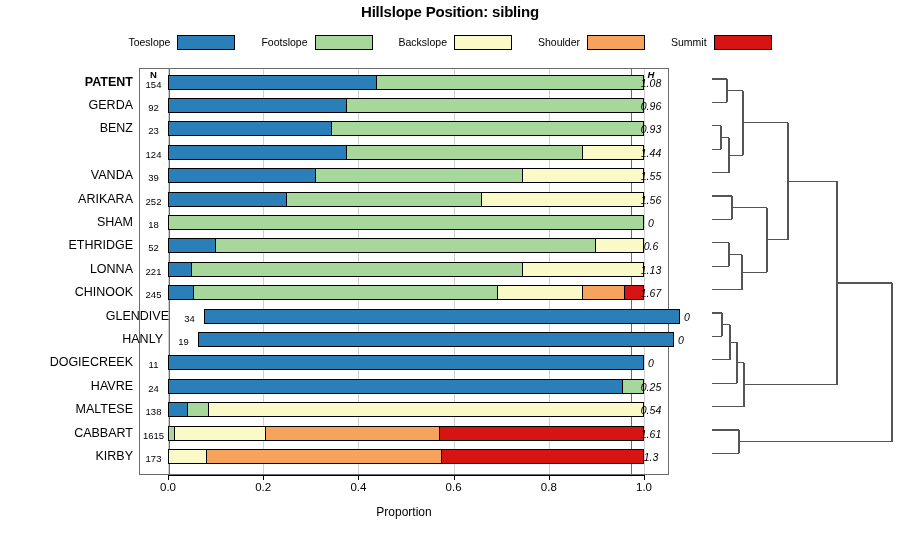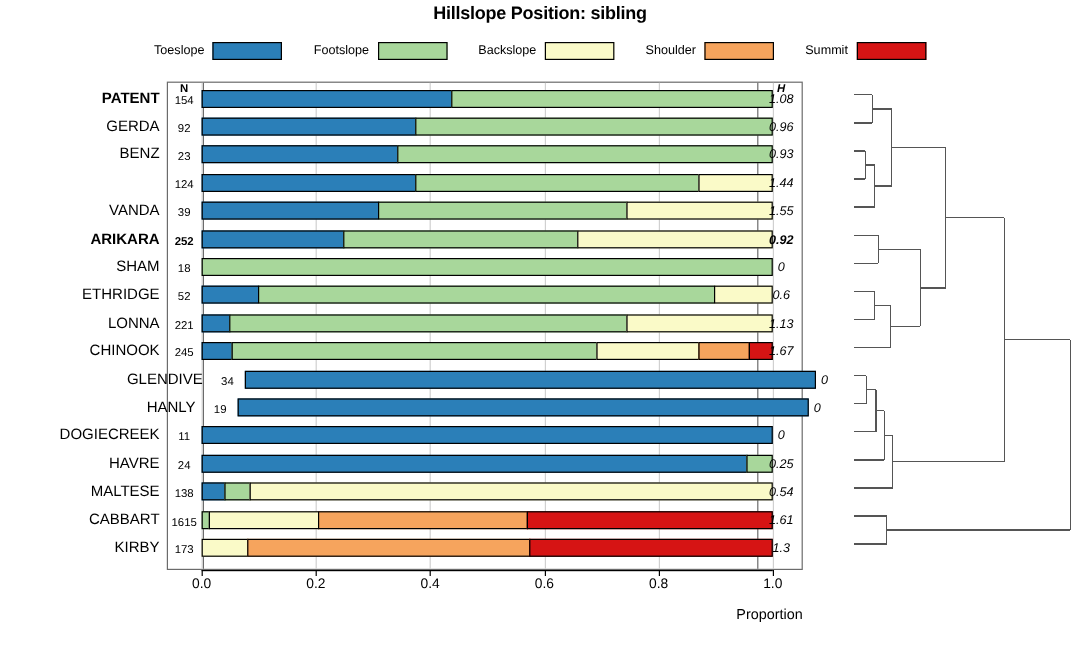--- a/index.html
+++ b/index.html
@@ -73,21 +73,21 @@
 
   
   .axis{position:absolute;left:139px;top:475px;width:530px;height:30px;}
   .axis-line{position:absolute;left:29px;top:0;width:476px;height:1px;background:#000;}
   .tick{position:absolute;top:0;width:1px;height:5px;background:#000;}
   .ticklabel{
     position:absolute;top:7px;font-size:11.5px;line-height:1;
     transform:translateX(-50%);white-space:nowrap;
   }
   .xlab{
-    position:absolute;left:139px;top:505px;width:530px;text-align:right;
+    position:absolute;left:139px;top:505px;width:530px;text-align:center;
     font-size:12px;
   }
 </style>
 </head>
 <body>
 
 <div id="root">
 
   <div class="title">Hillslope Position: sibling</div>
 
@@ -172,29 +172,29 @@
       <div class="row" style="top: 164.1px;">
         <div class="rowlabel">VANDA</div>
         <div class="nval">39</div>
         <div class="bar">
           <div class="seg" style="background: rgb(43, 127, 184); width: 147.56px;"></div>
           <div class="seg" style="background: rgb(168, 215, 155); width: 208.06px;"></div>
           <div class="seg" style="background: rgb(250, 250, 200); width: 122.38px;"></div>
         </div>
         <div class="hval">1.55</div>
       </div>
-      <div class="row" style="top: 187.5px; font-weight: bold;">
+      <div class="row" style="top: 187.5px;">
         <div class="rowlabel">ARIKARA</div>
         <div class="nval">252</div>
         <div class="bar">
           <div class="seg" style="background: rgb(43, 127, 184); width: 119px;"></div>
           <div class="seg" style="background: rgb(168, 215, 155); width: 196.16px;"></div>
           <div class="seg" style="background: rgb(250, 250, 200); width: 162.84px;"></div>
         </div>
-        <div class="hval">0.92</div>
+        <div class="hval">1.56</div>
       </div>
       <div class="row" style="top: 210.9px;">
         <div class="rowlabel">SHAM</div>
         <div class="nval">18</div>
         <div class="bar">
           <div class="seg" style="background: rgb(168, 215, 155); width: 476px;"></div>
         </div>
         <div class="hval">0</div>
       </div>
       <div class="row" style="top: 234.3px;">

